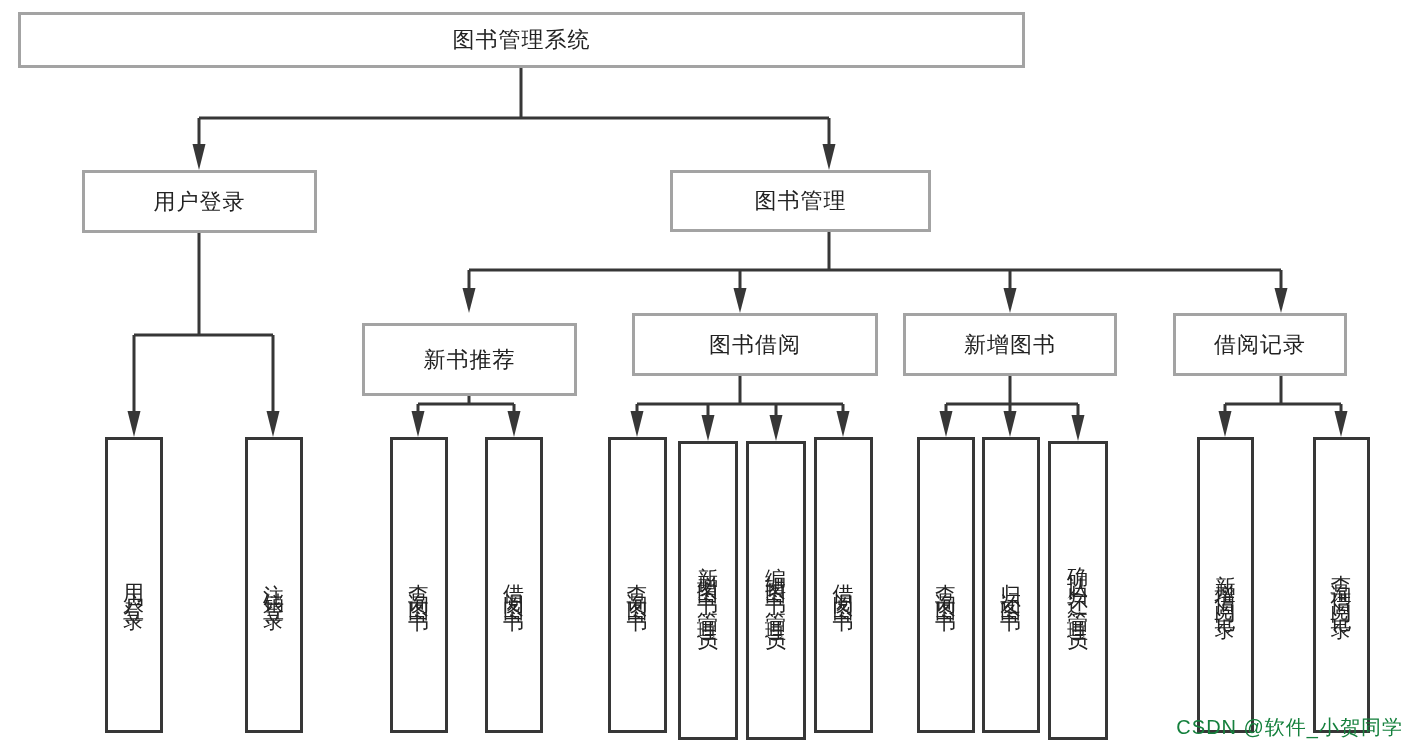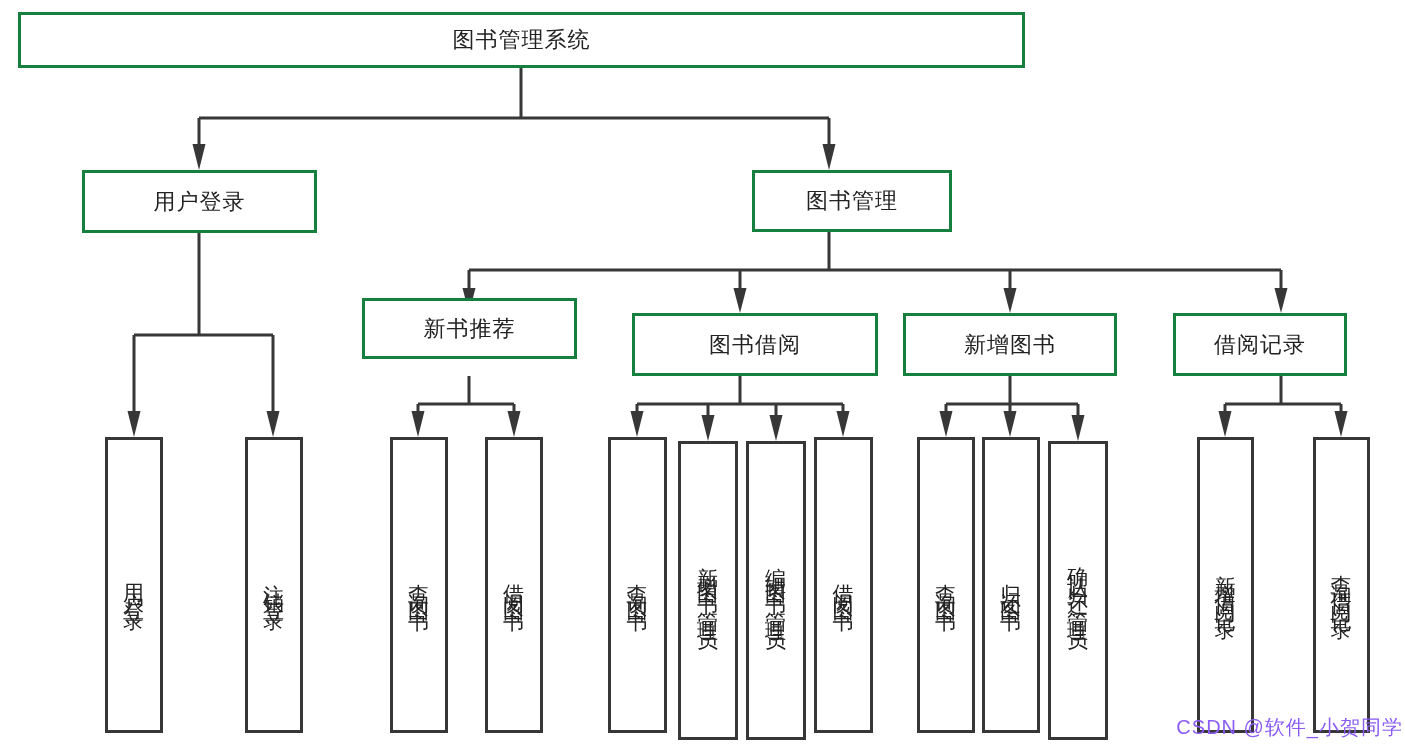--- a/index.html
+++ b/index.html
@@ -13,21 +13,21 @@
   }
   .wires {
     position: absolute;
     left: 0; top: 0;
     width: 1405px; height: 747px;
     pointer-events: none;
   }
   .hnode {
     position: absolute;
     box-sizing: border-box;
-    border: 3px solid #15803d;
+    border: 3px solid #a3a3a3;
     background: #ffffff;
     display: flex;
     align-items: center;
     justify-content: center;
   }
   .hnode .hlabel {
     font-size: 22px;
     color: #222222;
     letter-spacing: 1px;
     white-space: nowrap;
@@ -48,21 +48,21 @@
     color: #222222;
     letter-spacing: 9px;
     line-height: 1;
     white-space: nowrap;
   }
   .watermark {
     position: absolute;
     top: 714px;
     right: 2px;
     font-size: 20px;
-    color: #8b5cf6;
+    color: #15803d;
     letter-spacing: 1px;
     white-space: nowrap;
     z-index: 5;
   }
 </style>
 </head>
 <body>
 
 <div class="stage">
 
@@ -113,25 +113,25 @@
     </g>
   </svg>
 
   <div class="hnode" style="left:18px;top:12px;width:1007px;height:56px">
     <span class="hlabel">图书管理系统</span>
   </div>
 
   <div class="hnode" style="left:82px;top:170px;width:235px;height:63px">
     <span class="hlabel">用户登录</span>
   </div>
-  <div class="hnode" style="left:752px;top:170px;width:200px;height:62px">
+  <div class="hnode" style="left:670px;top:170px;width:261px;height:62px">
     <span class="hlabel">图书管理</span>
   </div>
 
-  <div class="hnode" style="left:362px;top:298px;width:215px;height:61px">
+  <div class="hnode" style="left:362px;top:323px;width:215px;height:73px">
     <span class="hlabel">新书推荐</span>
   </div>
   <div class="hnode" style="left:632px;top:313px;width:246px;height:63px">
     <span class="hlabel">图书借阅</span>
   </div>
   <div class="hnode" style="left:903px;top:313px;width:214px;height:63px">
     <span class="hlabel">新增图书</span>
   </div>
   <div class="hnode" style="left:1173px;top:313px;width:174px;height:63px">
     <span class="hlabel">借阅记录</span>

